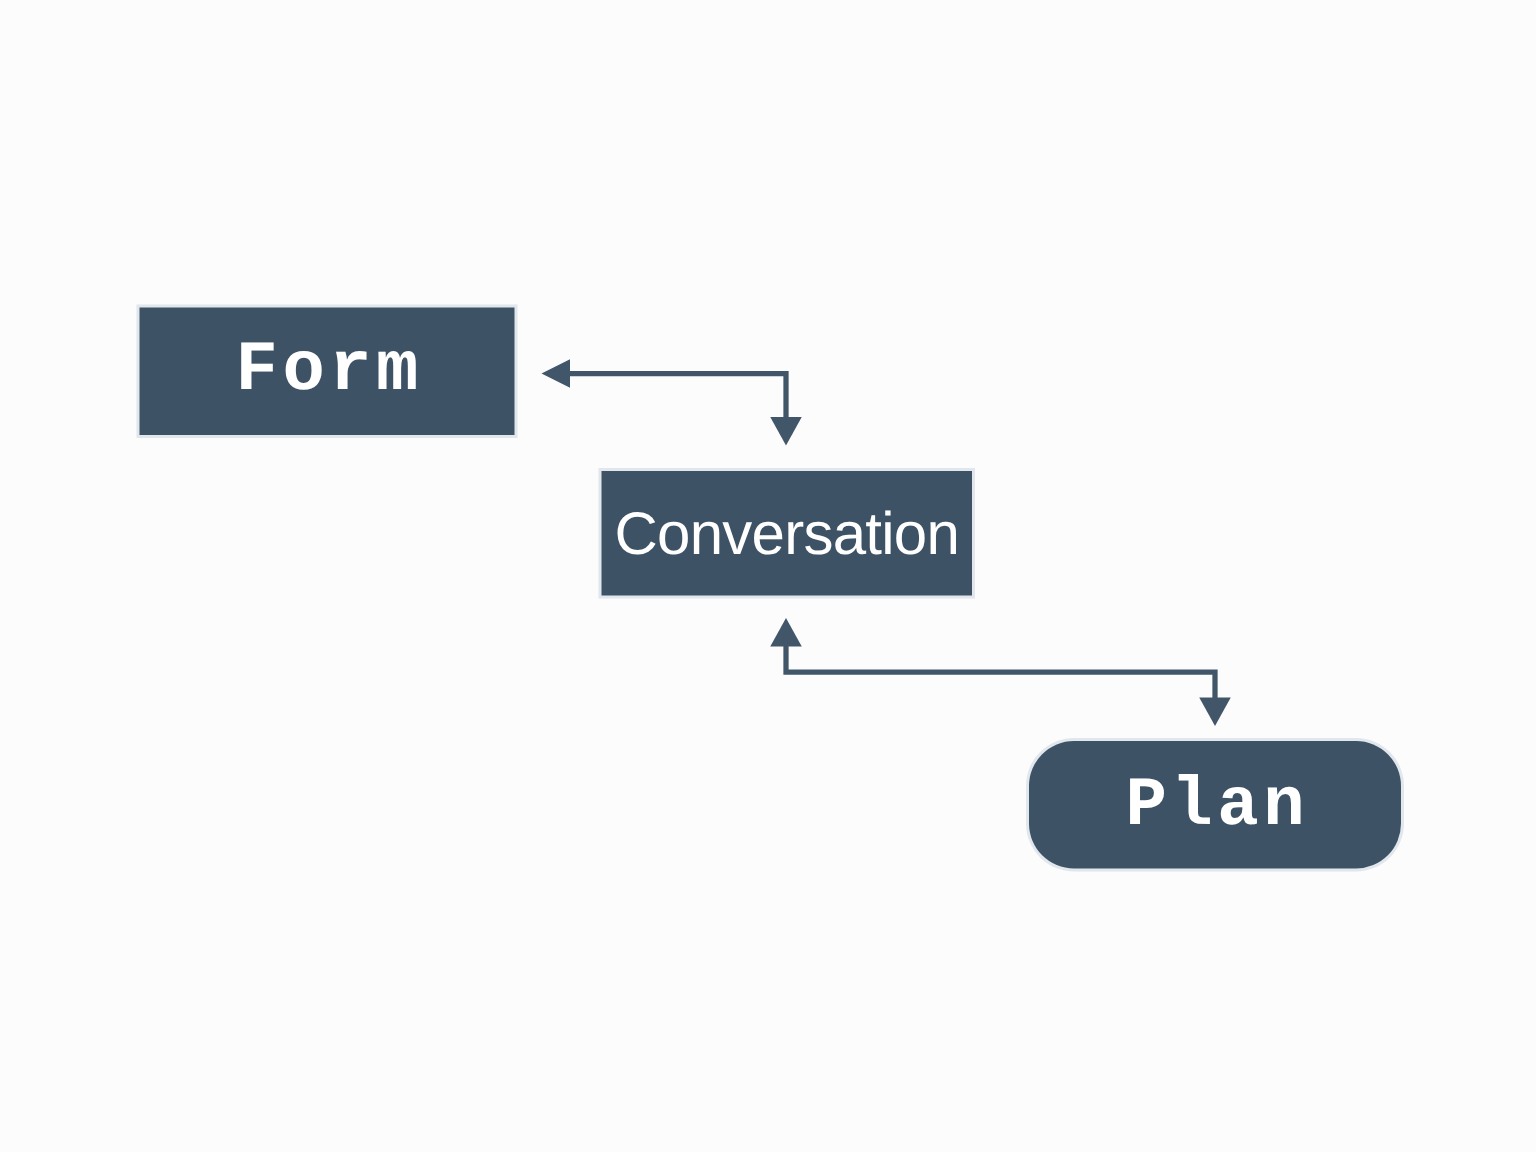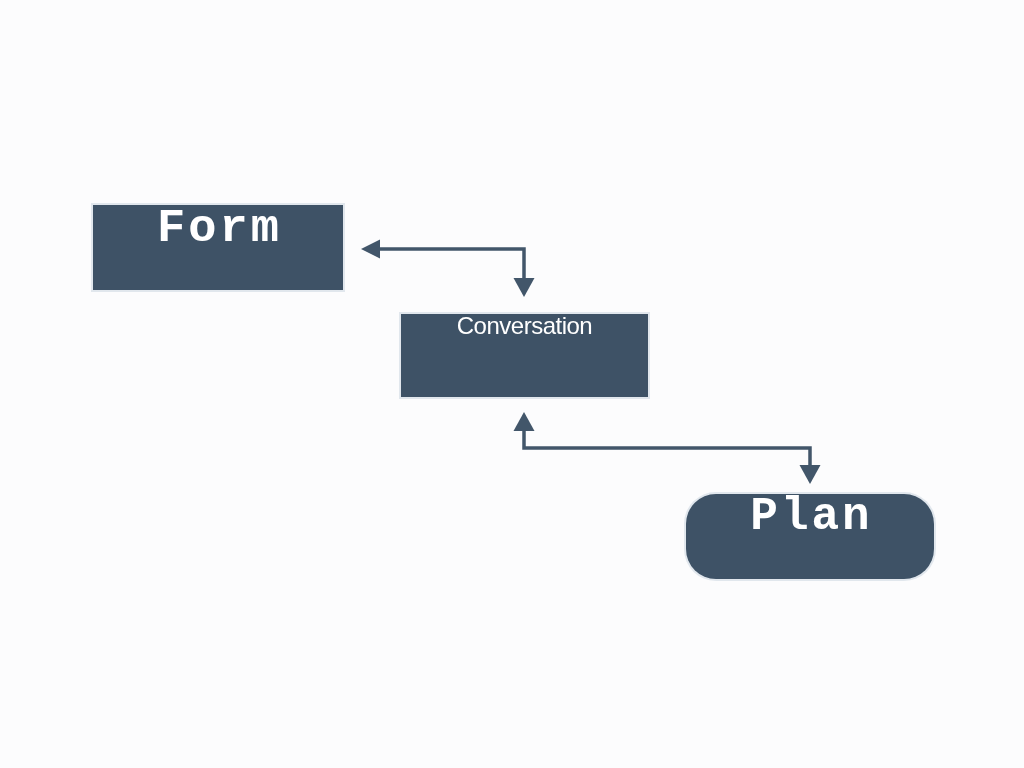--- a/index.html
+++ b/index.html
@@ -36,41 +36,41 @@
     stroke-width: 3.5;
     stroke-linejoin: miter;
   }
   .arrowhead { fill: var(--arrow); stroke: none; }
 
   .node {
     position: absolute;
     background: var(--node-fill);
     color: var(--node-text);
     display: flex;
-    align-items: flex-start;
+    align-items: center;
     justify-content: center;
     box-shadow: 0 0 0 2px var(--node-outline);
   }
   .node--form        { left: 93px;  top: 205px; width: 250px; height: 85px; }
   .node--conversation{ left: 401px; top: 314px; width: 247px; height: 83px; }
   .node--plan        { left: 686px; top: 494px; width: 248px; height: 85px; border-radius: 30px; }
 
   .node-label { white-space: nowrap; line-height: 1; }
   .node-label--mono {
     font-family: "Liberation Mono", "DejaVu Sans Mono", monospace;
     font-weight: bold;
     font-size: 46px;
     letter-spacing: 3px;
     padding-left: 3px; 
   }
   .node--form .node-label--mono { font-size: 47px; }
   .node-label--sans {
     font-family: "Liberation Sans", "DejaVu Sans", sans-serif;
     font-weight: 400;
-    font-size: 24px;
+    font-size: 40px;
     letter-spacing: -0.5px;
   }
 </style>
 </head>
 <body>
 
 <div class="canvas">
 
   <svg class="connector-layer" width="1024" height="768" viewBox="0 0 1024 768">
 

